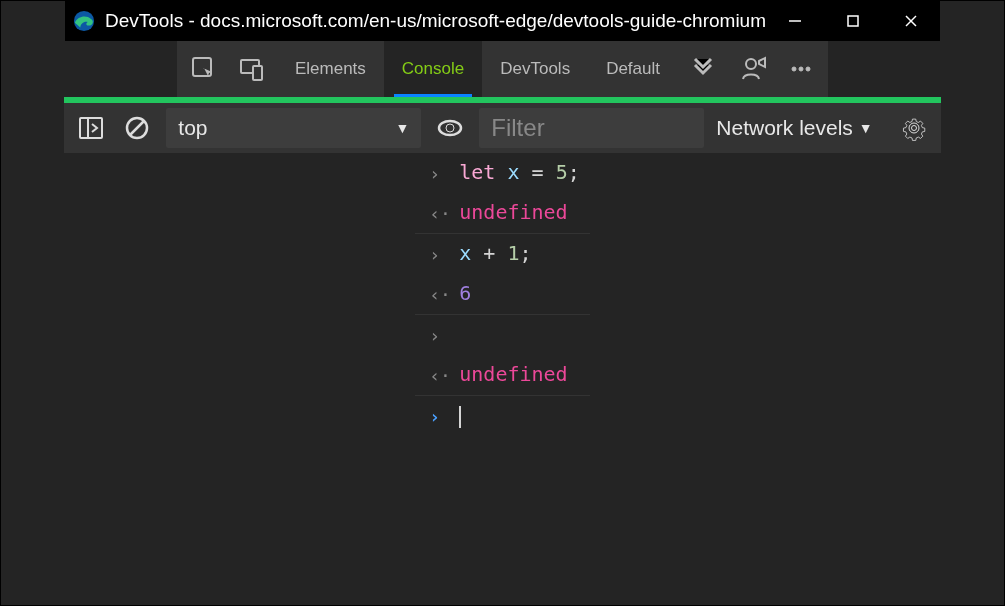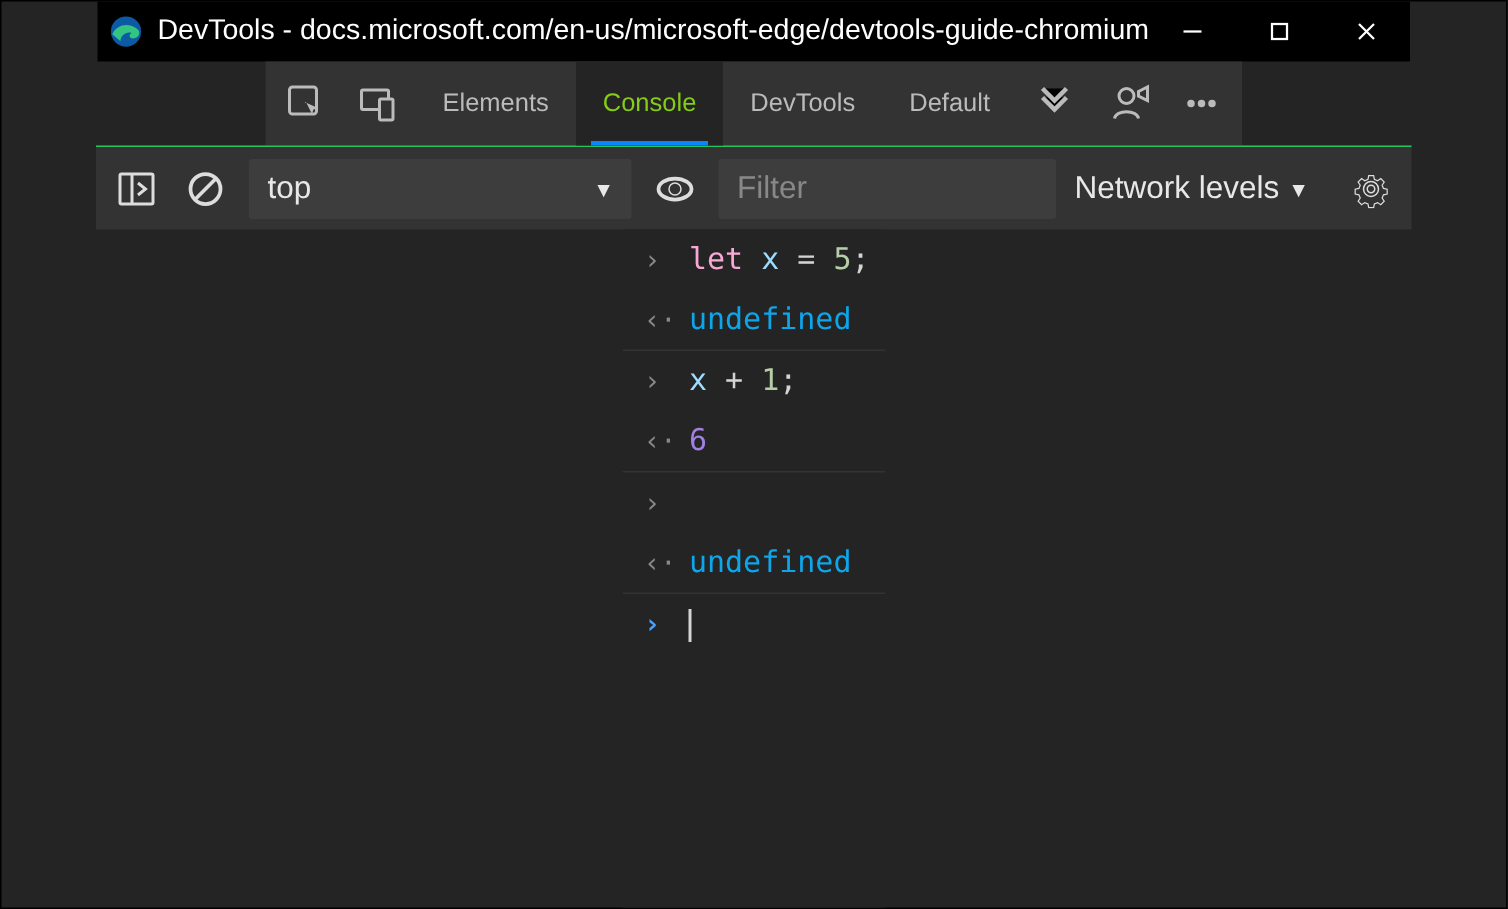--- a/index.html
+++ b/index.html
@@ -18,45 +18,45 @@
   
   .tabs-row { height: 56px; background: #333; display: flex; align-items: center; padding: 0 4px; gap: 2px; }
   .tool-icon { width: 46px; height: 56px; display: flex; align-items: center; justify-content: center; }
   .tool-icon svg { width: 28px; height: 28px; stroke: #bbb; }
   .tab { height: 56px; padding: 0 18px; display: flex; align-items: center; color: #bbb; font-size: 17px; cursor: pointer; }
   .tab.active { background: #242424; color: #84cc16; position: relative; }
   .tab.active::after { content: ""; position: absolute; left: 10px; right: 10px; bottom: 0; height: 3px; background: #0a84ff; }
   .spacer { flex: 1; }
   .more-icon { color: #ccc; font-size: 24px; }
   
-  .console-toolbar { height: 56px; background: #333; border-top: 1px solid #22c55e; display: flex; align-items: center; padding: 16px 10px; gap: 12px; }
+  .console-toolbar { height: 56px; background: #333; border-top: 6px solid #22c55e; display: flex; align-items: center; padding: 16px 10px; gap: 12px; }
   .ct-btn { width: 34px; height: 34px; display: flex; align-items: center; justify-content: center; }
   .ct-btn svg { width: 26px; height: 26px; stroke: #ddd; fill: none; }
   .context-select { flex: none; width: 255px; height: 40px; background: #3d3d3d; display: flex; align-items: center; padding: 0 12px; justify-content: space-between; border-radius: 2px; }
   .context-select span { color: #e8e8e8; font-size: 21px; }
   .context-select .caret { color: #e8e8e8; font-size: 14px; }
-  .filter-input { width: 225px; height: 40px; background: #3d3d3d; border: none; padding: 0 12px; color: #e8e8e8; font-size: 21px; border-radius: 2px; }
+  .filter-input { width: 225px; height: 40px; background: #3d3d3d; border: none; padding: 0 12px; color: #e8e8e8; font-size: 24px; border-radius: 2px; }
   .filter-input::placeholder { color: #888; }
   .levels { color: #e8e8e8; font-size: 21px; display: flex; align-items: center; gap: 6px; }
   .levels .caret { font-size: 14px; }
   
   .console-body { flex: 1; background: #242424; overflow: hidden; font-family: Consolas, monospace; }
   .row { display: flex; padding: 6px 10px 6px 14px; border-bottom: 1px solid #333; font-size: 20px; line-height: 26px; }
   .row.nb { border-bottom: none; }
   .gutter { width: 30px; flex: none; color: #888; font-size: 18px; padding-top: 2px; }
   .gutter.in { color: #888; }
   .gutter.out { color: #888; }
   .gutter.prompt { color: #4aa0ff; font-weight: bold; }
   .code { white-space: pre; }
   .tk-key { color: #f9a8d4; }
   .tk-var { color: #9cdcfe; }
   .tk-op  { color: #d4d4d4; }
   .tk-num { color: #b5cea8; }
   .tk-res { color: #a080e0; }
-  .tk-und { color: #0ea5e9; }
+  .tk-und { color: #ec4899; }
   .cursor { display: inline-block; width: 1.5px; height: 22px; background: #d4d4d4; vertical-align: middle; animation: blink 1s step-end infinite; }
   @keyframes blink { 50% { opacity: 0; } }
 </style>
 </head>
 <body>
 
 <div class="window">
 
   <div class="titlebar">
     <span class="app-icon">

